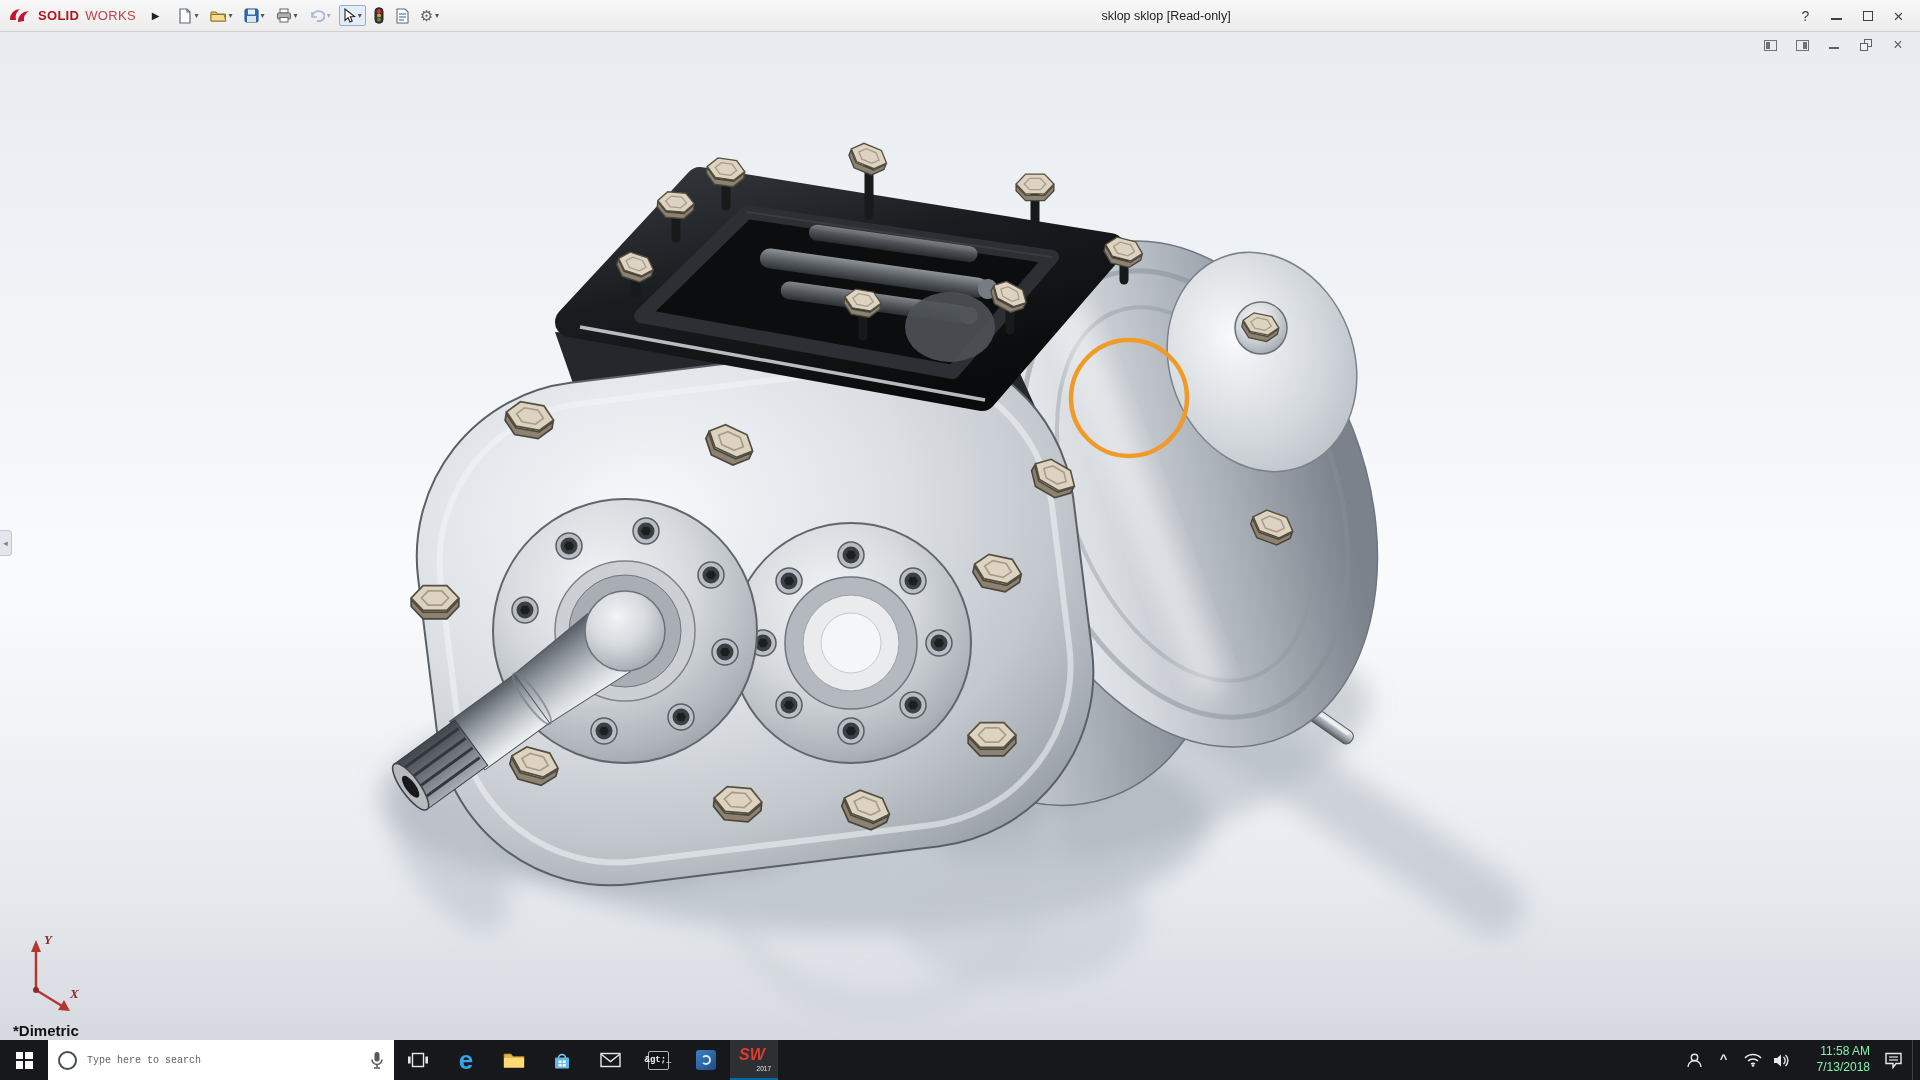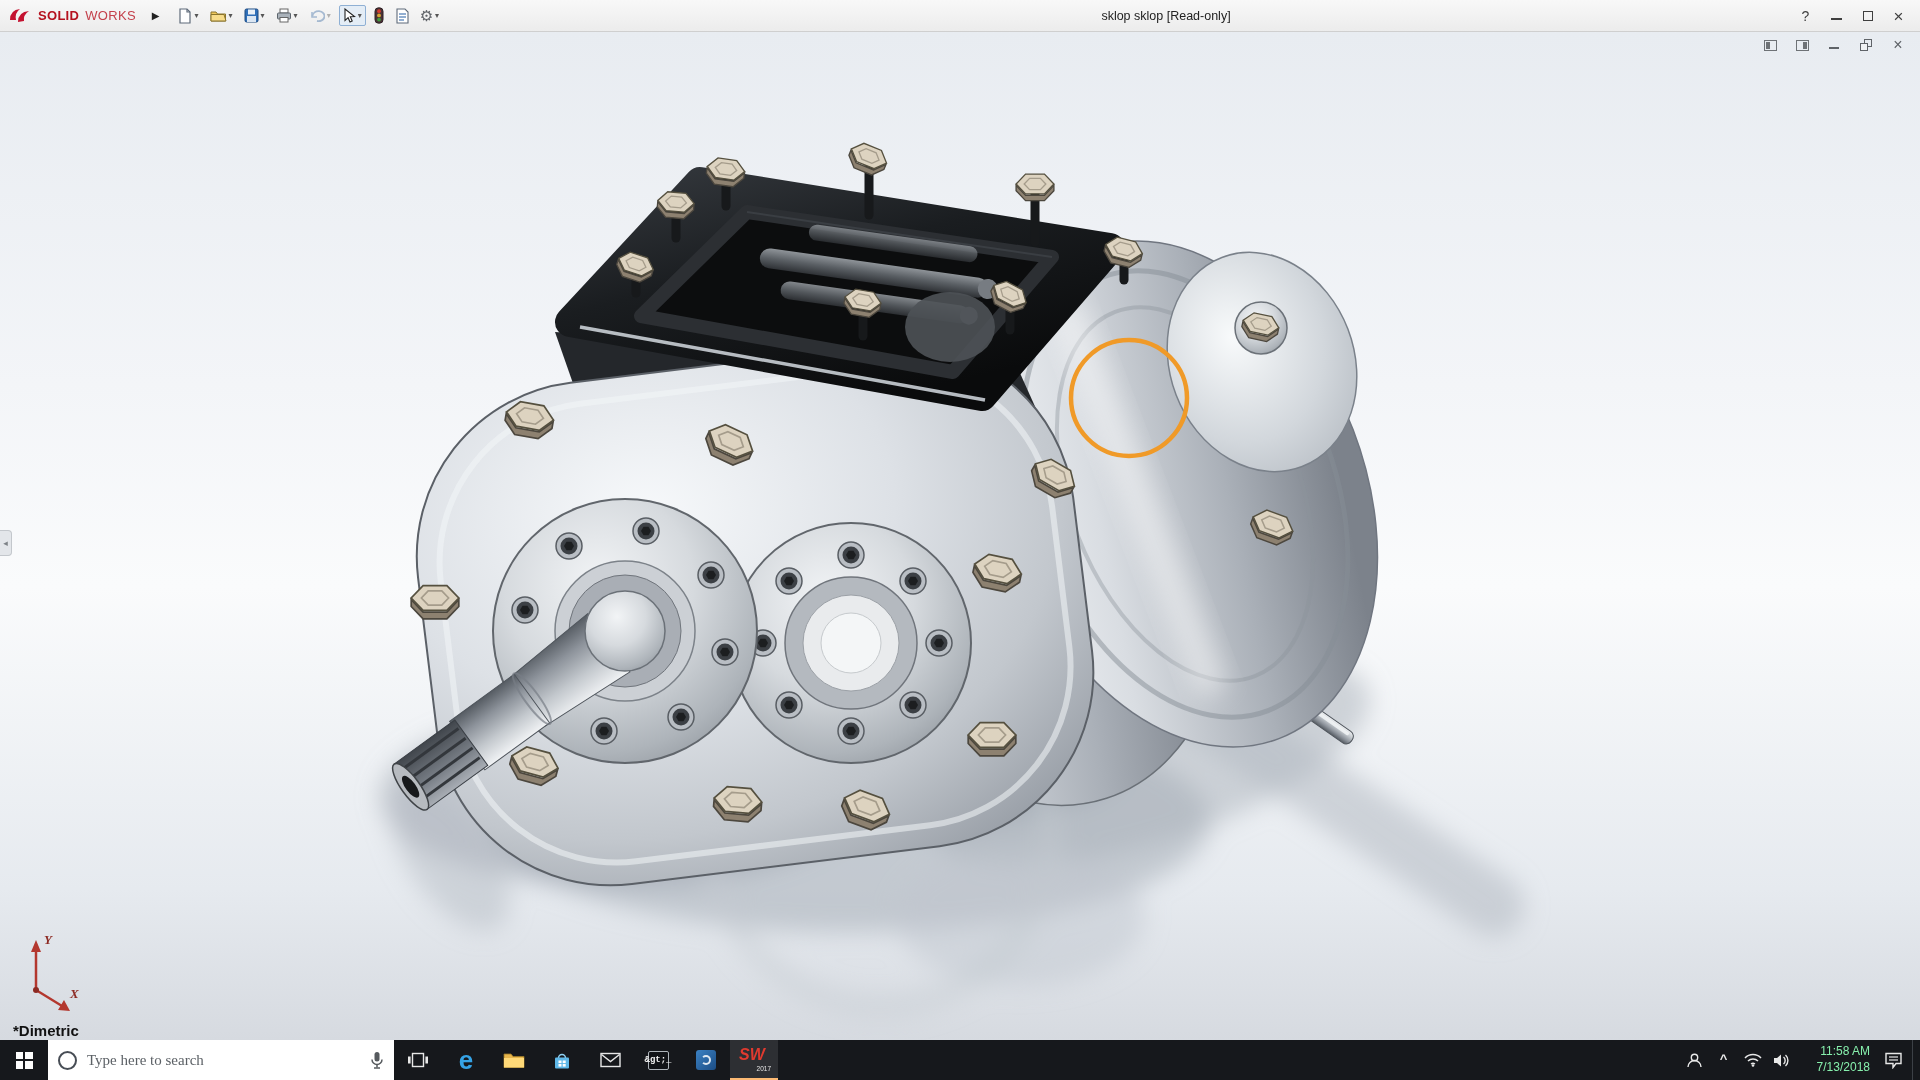--- a/index.html
+++ b/index.html
@@ -52,29 +52,29 @@
     display:flex; align-items:center; justify-content:center; cursor:pointer; }
 
   .orientation-label { position:absolute; left:13px; top:990px; font-size:15px;
     font-weight:600; color:#111; }
   .triad { position:absolute; left:8px; top:896px; width:95px; height:95px; }
 
   
   .taskbar { position:absolute; bottom:0; left:0; right:0; height:40px;
     background:#16181c; display:flex; align-items:stretch; color:#eee; }
   .tb-btn { width:48px; display:flex; align-items:center; justify-content:center; cursor:pointer; }
-  .tb-btn.active-app { background:rgba(255,255,255,.10); border-bottom:2px solid #fdba74; }
+  .tb-btn.active-app { background:rgba(255,255,255,.10); border-bottom:2px solid #0369a1; }
   .winlogo { width:17px; height:17px; display:grid; grid-template-columns:7.5px 7.5px;
     grid-template-rows:7.5px 7.5px; gap:2px; }
   .winlogo span { background:#fdfdfd; }
   .searchbox { width:346px; background:#fff; display:flex; align-items:center;
     gap:10px; padding:0 10px; cursor:text; }
   .cortana { width:19px; height:19px; border-radius:50%; border:2.5px solid #474d55; flex:0 0 auto; }
-  .searchbox input { border:none; outline:none; flex:1; font-size:15px;
-    font-family:Liberation Serif, serif; color:#333; background:transparent; }
+  .searchbox input { border:none; outline:none; flex:1; font-size:10px;
+    font-family:Liberation Mono, monospace; color:#333; background:transparent; }
   .searchbox input::placeholder { color:#5c6166; opacity:1; }
   .edge-e { color:#35a3e6; font-size:26px; font-weight:700; line-height:1; }
   .cmd-tile { width:21px; height:19px; background:#111317; border:1px solid #aeb4ba;
     border-radius:2px; color:#f2f2f2; font-family:"Liberation Mono", monospace;
     font-size:9px; font-weight:700; display:flex; align-items:center; justify-content:center; }
   .blue-tile { width:20px; height:20px; border-radius:3px;
     background:linear-gradient(135deg,#3b82c4,#1c4d85); position:relative; }
   .blue-tile::after { content:""; position:absolute; inset:5px; border:2px solid rgba(255,255,255,.85);
     border-radius:50%; border-left-color:transparent; }
   .sw-tile { position:relative; width:30px; height:26px; }

